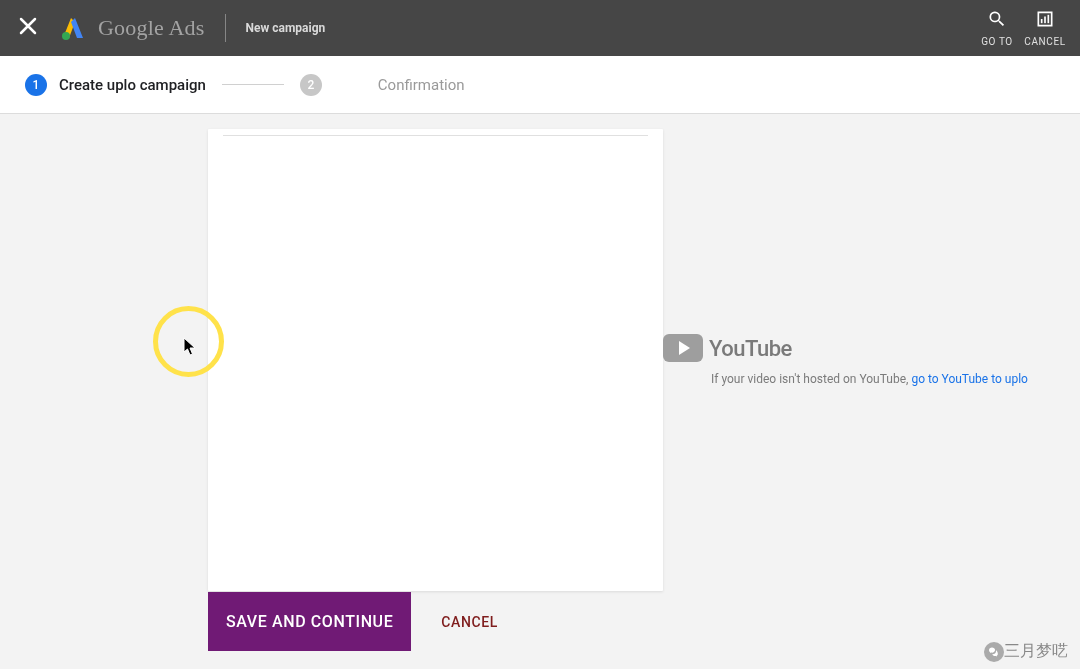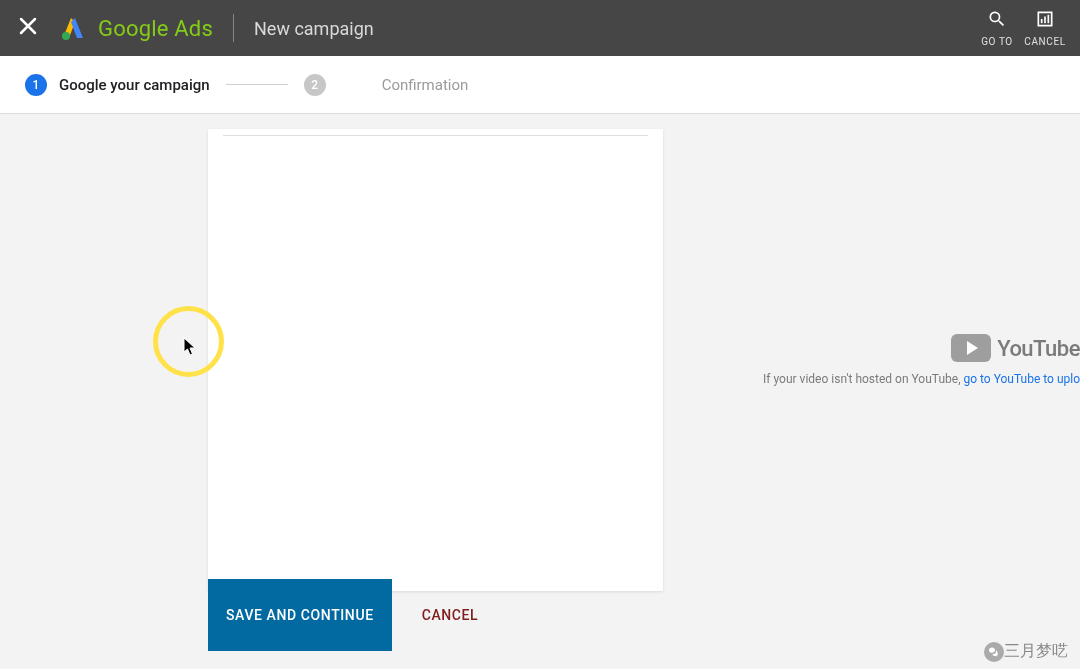--- a/index.html
+++ b/index.html
@@ -23,28 +23,28 @@
   }
   .close-x{
     width:28px;height:28px;display:flex;align-items:center;justify-content:center;
     margin-right:18px;cursor:pointer;
   }
   .close-x svg{stroke:#fff;}
   .logo-triangle{
     width:26px;height:24px;margin-right:12px;display:block;
   }
   .brand{
-    font-size:22px;color:#84cc16;font-weight:400;letter-spacing:.2px;
+    font-size:22px;color:#a3a3a3;font-weight:400;letter-spacing:.2px;font-family:Liberation Serif, serif;
   }
   .vr{
     width:1px;height:28px;background:rgba(255,255,255,.35);
     margin:0 20px;
   }
   .subtitle{
-    font-size:18px;color:#d9d9d9;font-weight:400;
+    font-size:12px;color:#d9d9d9;font-weight:700;
   }
   .spacer{flex:1;}
   .top-action{
     width:42px;
     display:flex;flex-direction:column;align-items:center;
     margin-left:6px;cursor:pointer;
   }
   .top-action .label{
     font-size:10px;color:#e0e0e0;letter-spacing:.6px;margin-top:3px;
   }
@@ -85,21 +85,21 @@
     border-radius:1px;
   }
   .card-topline{
     height:1px;background:#e0e0e0;margin:6px 15px 0;
   }
   .right-panel{
     position:absolute;
     left:663px; right:0;
     top:15px; height:462px;
     display:flex;flex-direction:column;
-    align-items:flex-end;justify-content:center;
+    align-items:flex-start;justify-content:center;
     text-align:center;
   }
   .yt{
     display:flex;align-items:center;gap:6px;
     color:#9e9e9e;margin-bottom:10px;
   }
   .yt-mark{
     width:40px;height:28px;background:#9e9e9e;border-radius:6px;
     display:flex;align-items:center;justify-content:center;
   }
@@ -111,22 +111,22 @@
   .yt-text{font-size:22px;color:#7a7a7a;letter-spacing:-.5px;font-weight:500;}
   .yt-caption{
     font-size:12px;color:#7b7b7b;white-space:nowrap;margin-left:48px;
   }
   .yt-caption a{color:#1a73e8;text-decoration:none;cursor:pointer;}
   .buttons{
     position:absolute;left:208px;bottom:18px;
     display:flex;align-items:center;gap:24px;
   }
   .btn-primary{
-    background:#0369a1;color:#fff;border:none;
-    padding:28px 18px;font-size:14px;font-weight:500;
+    background:#701a75;color:#fff;border:none;
+    padding:20px 18px;font-size:16px;font-weight:500;
     letter-spacing:.6px;cursor:pointer;
     font-family:inherit;
   }
   .btn-text{
     background:none;border:none;color:#7f1d1d;
     font-size:14px;font-weight:500;letter-spacing:.6px;
     cursor:pointer;font-family:inherit;
   }
   
   .highlight-ring{
@@ -188,21 +188,21 @@
           <rect x="15" y="7" width="2" height="10"></rect>
         </svg>
     </span>
     <span class="label">CANCEL</span>
   </div>
 </div>
 
 <div class="stepper">
   <div class="step">
     <div class="circle">1</div>
-    <div class="label">Google your campaign</div>
+    <div class="label">Create uplo campaign</div>
   </div>
   <div class="step-line"></div>
   <div class="step inactive">
     <div class="circle">2</div>
     <div class="label">Confirmation</div>
   </div>
 </div>
 
 <div class="content">
   <div class="card">

